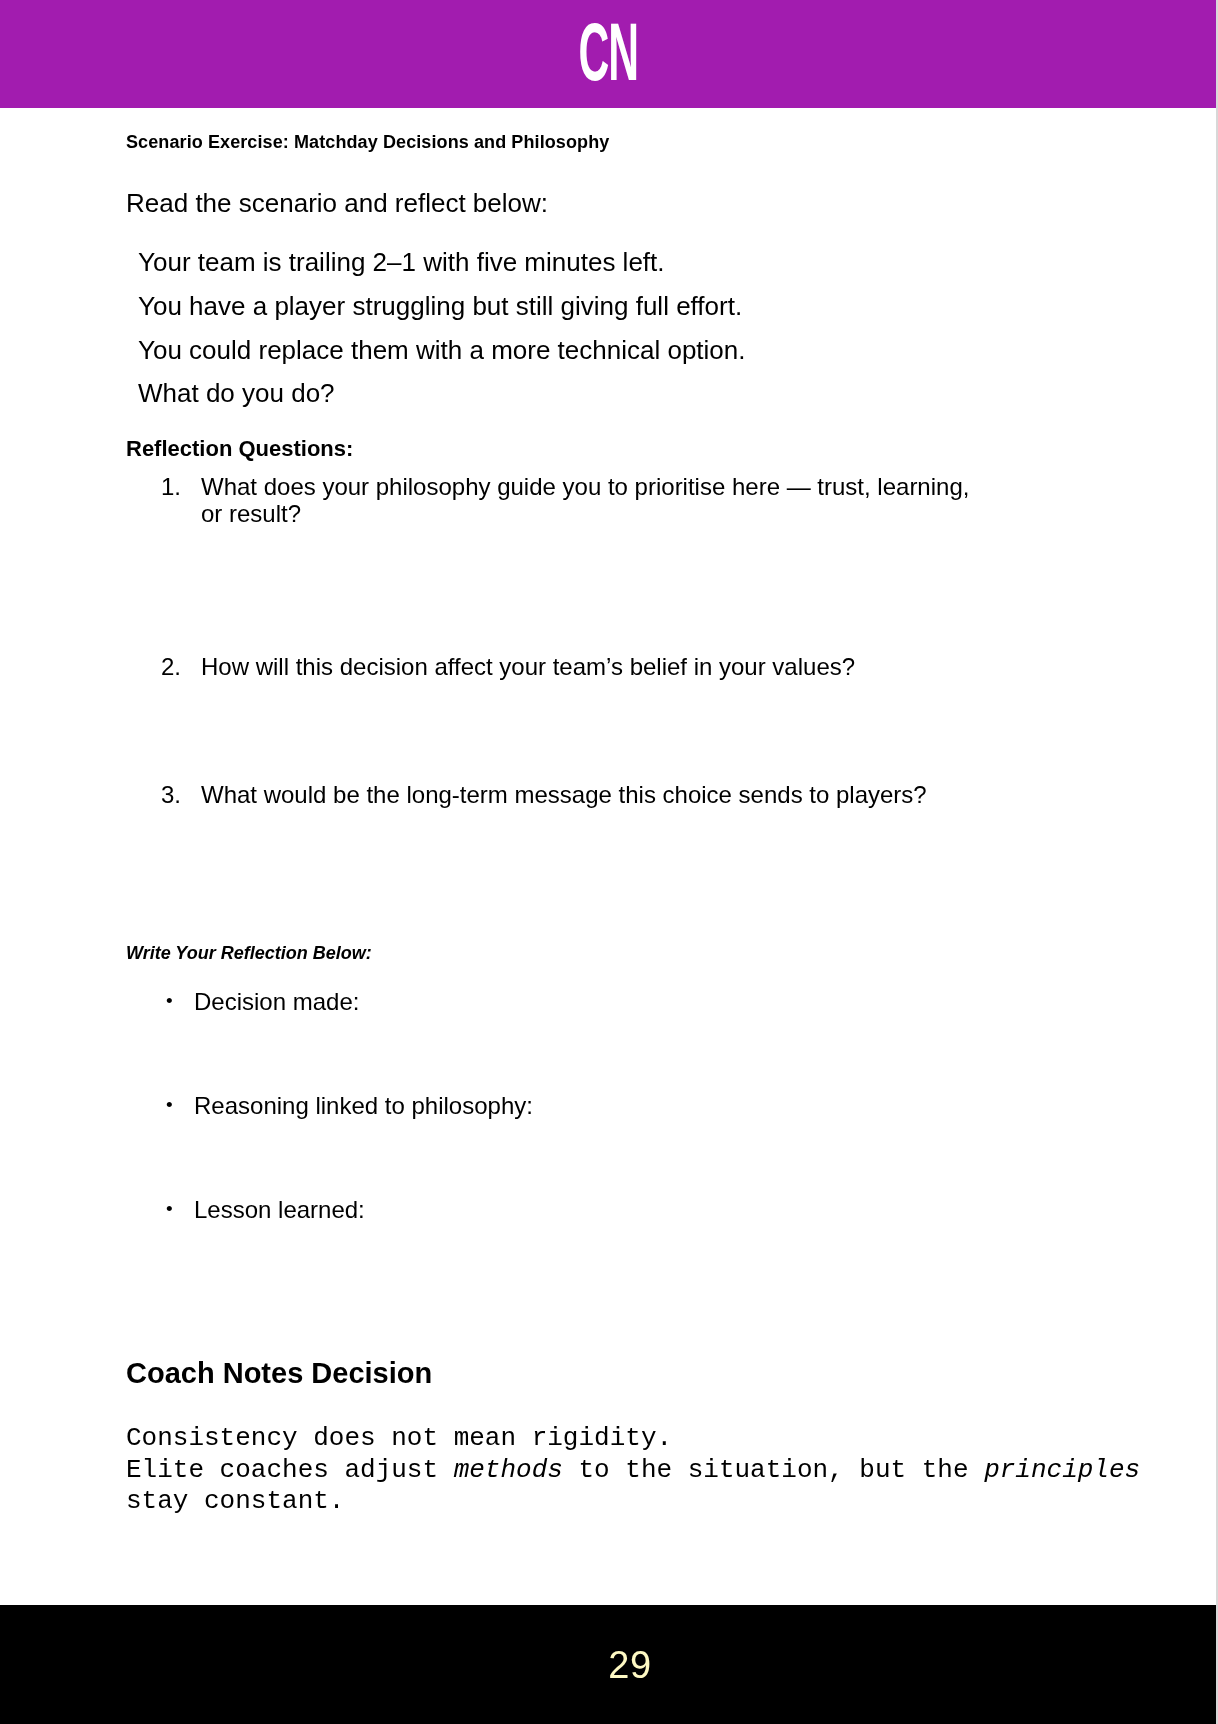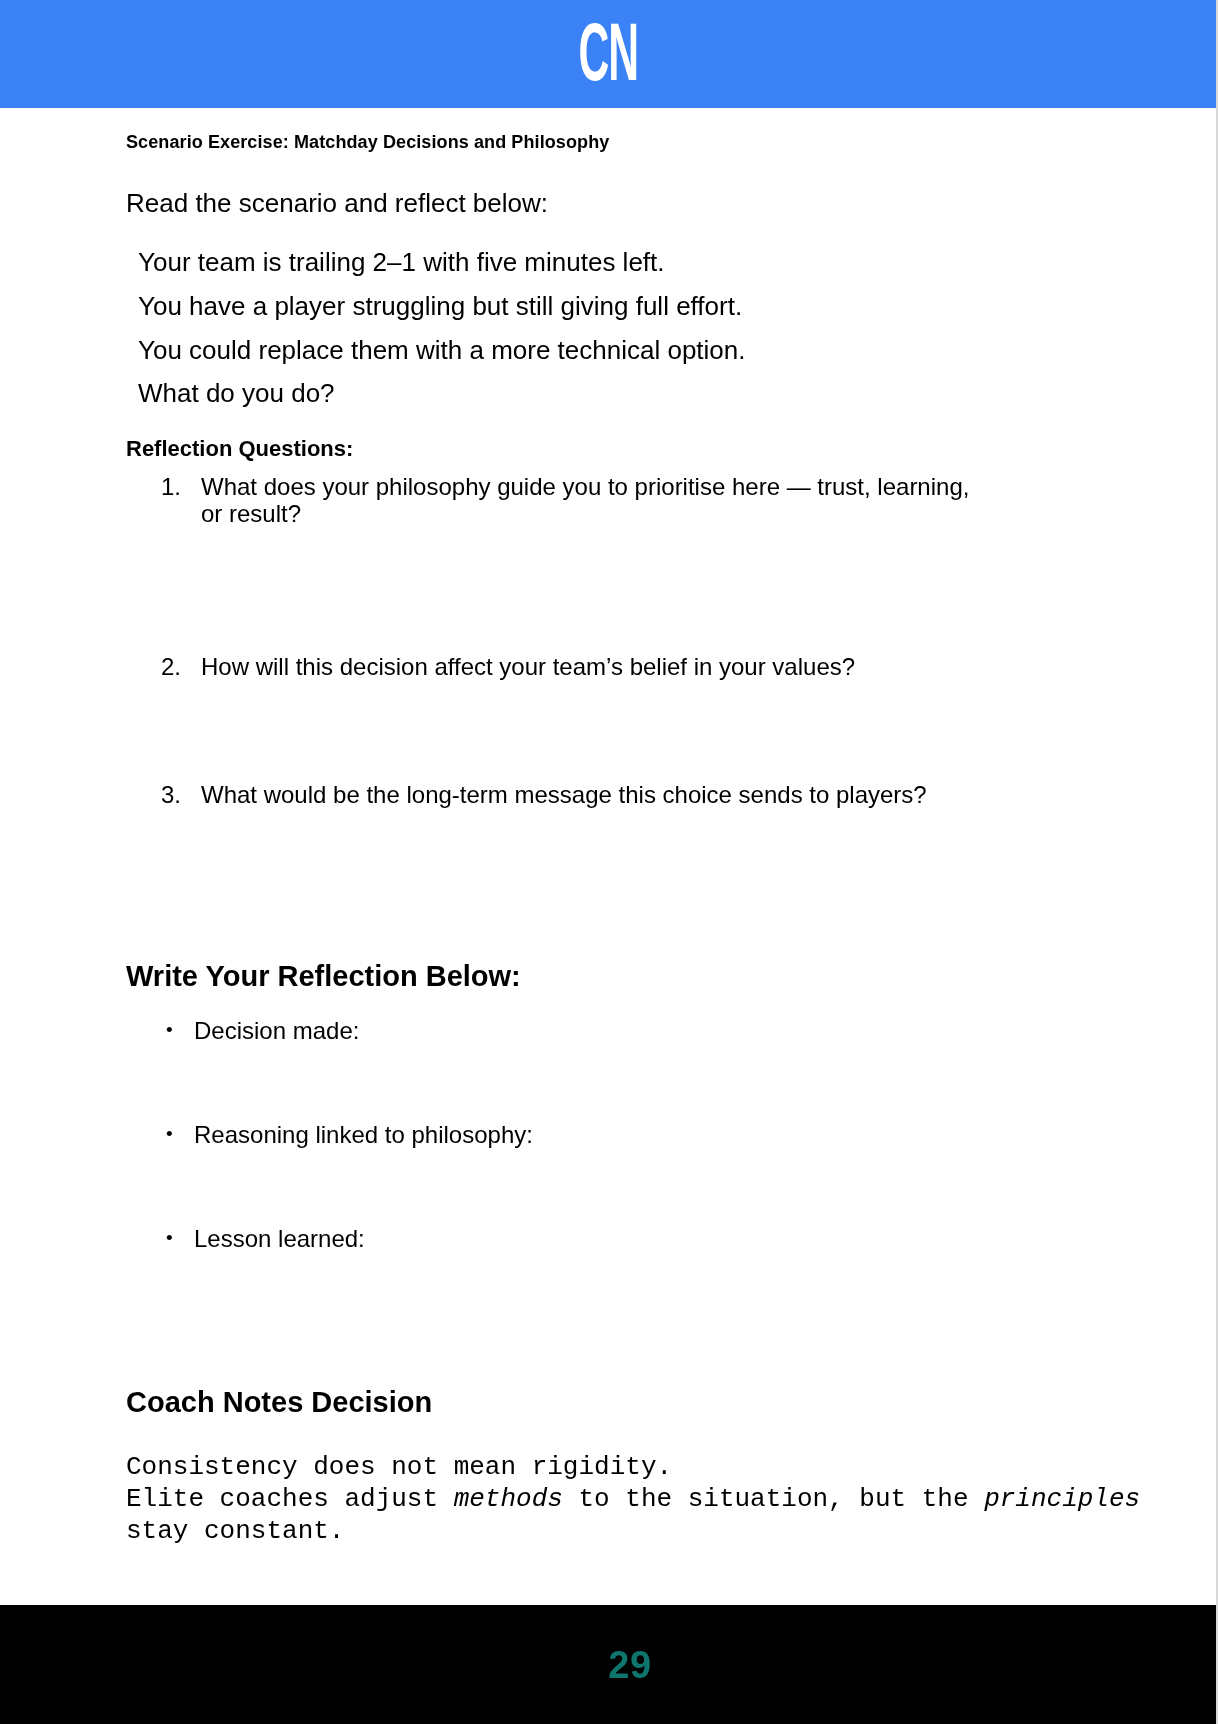--- a/index.html
+++ b/index.html
@@ -22,21 +22,21 @@
     background: #ffffff;
     border-right: 2px solid #d8d8d8;
     box-sizing: border-box;
     display: flex;
     flex-direction: column;
   }
 
   
   .header-band {
     height: 108px;
-    background: #3b82f6;
+    background: #a21caf;
     display: flex;
     align-items: center;
     justify-content: center;
     flex: 0 0 auto;
   }
   .brand-logo {
     color: #ffffff;
     font-family: "Liberation Sans Narrow", "Liberation Sans", sans-serif;
     font-weight: 700;
     font-size: 82px;
@@ -112,23 +112,24 @@
   .question-text {
     display: block;
     max-width: 790px;
   }
 
   .spacer-md { height: 42px; }
 
   .write-label {
     font-family: "Liberation Sans Narrow", "Liberation Sans", sans-serif;
     font-weight: 700;
-    font-size: 29px;
-    line-height: 1.2;
-    margin: 16px 0 24px 0;
+    font-size: 18px;
+    line-height: 1.2;
+    margin: 0 0 24px 0;
+    font-style: italic;
   }
 
   
   .bullet-list {
     list-style: none;
     margin: 0;
     padding: 0;
   }
   .bullet-item {
     position: relative;
@@ -164,22 +165,22 @@
   
   .footer-band {
     height: 119px;
     background: #000000;
     display: flex;
     align-items: center;
     justify-content: center;
     flex: 0 0 auto;
   }
   .page-number {
-    color: #0f766e;
-    font-weight: 700;
+    color: #fef9c3;
+    font-weight: 400;
     font-size: 38px;
     line-height: 1;
     letter-spacing: 0.5px;
     margin-left: 44px;
   }
 </style>
 </head>
 <body>
 
 <div class="page">

